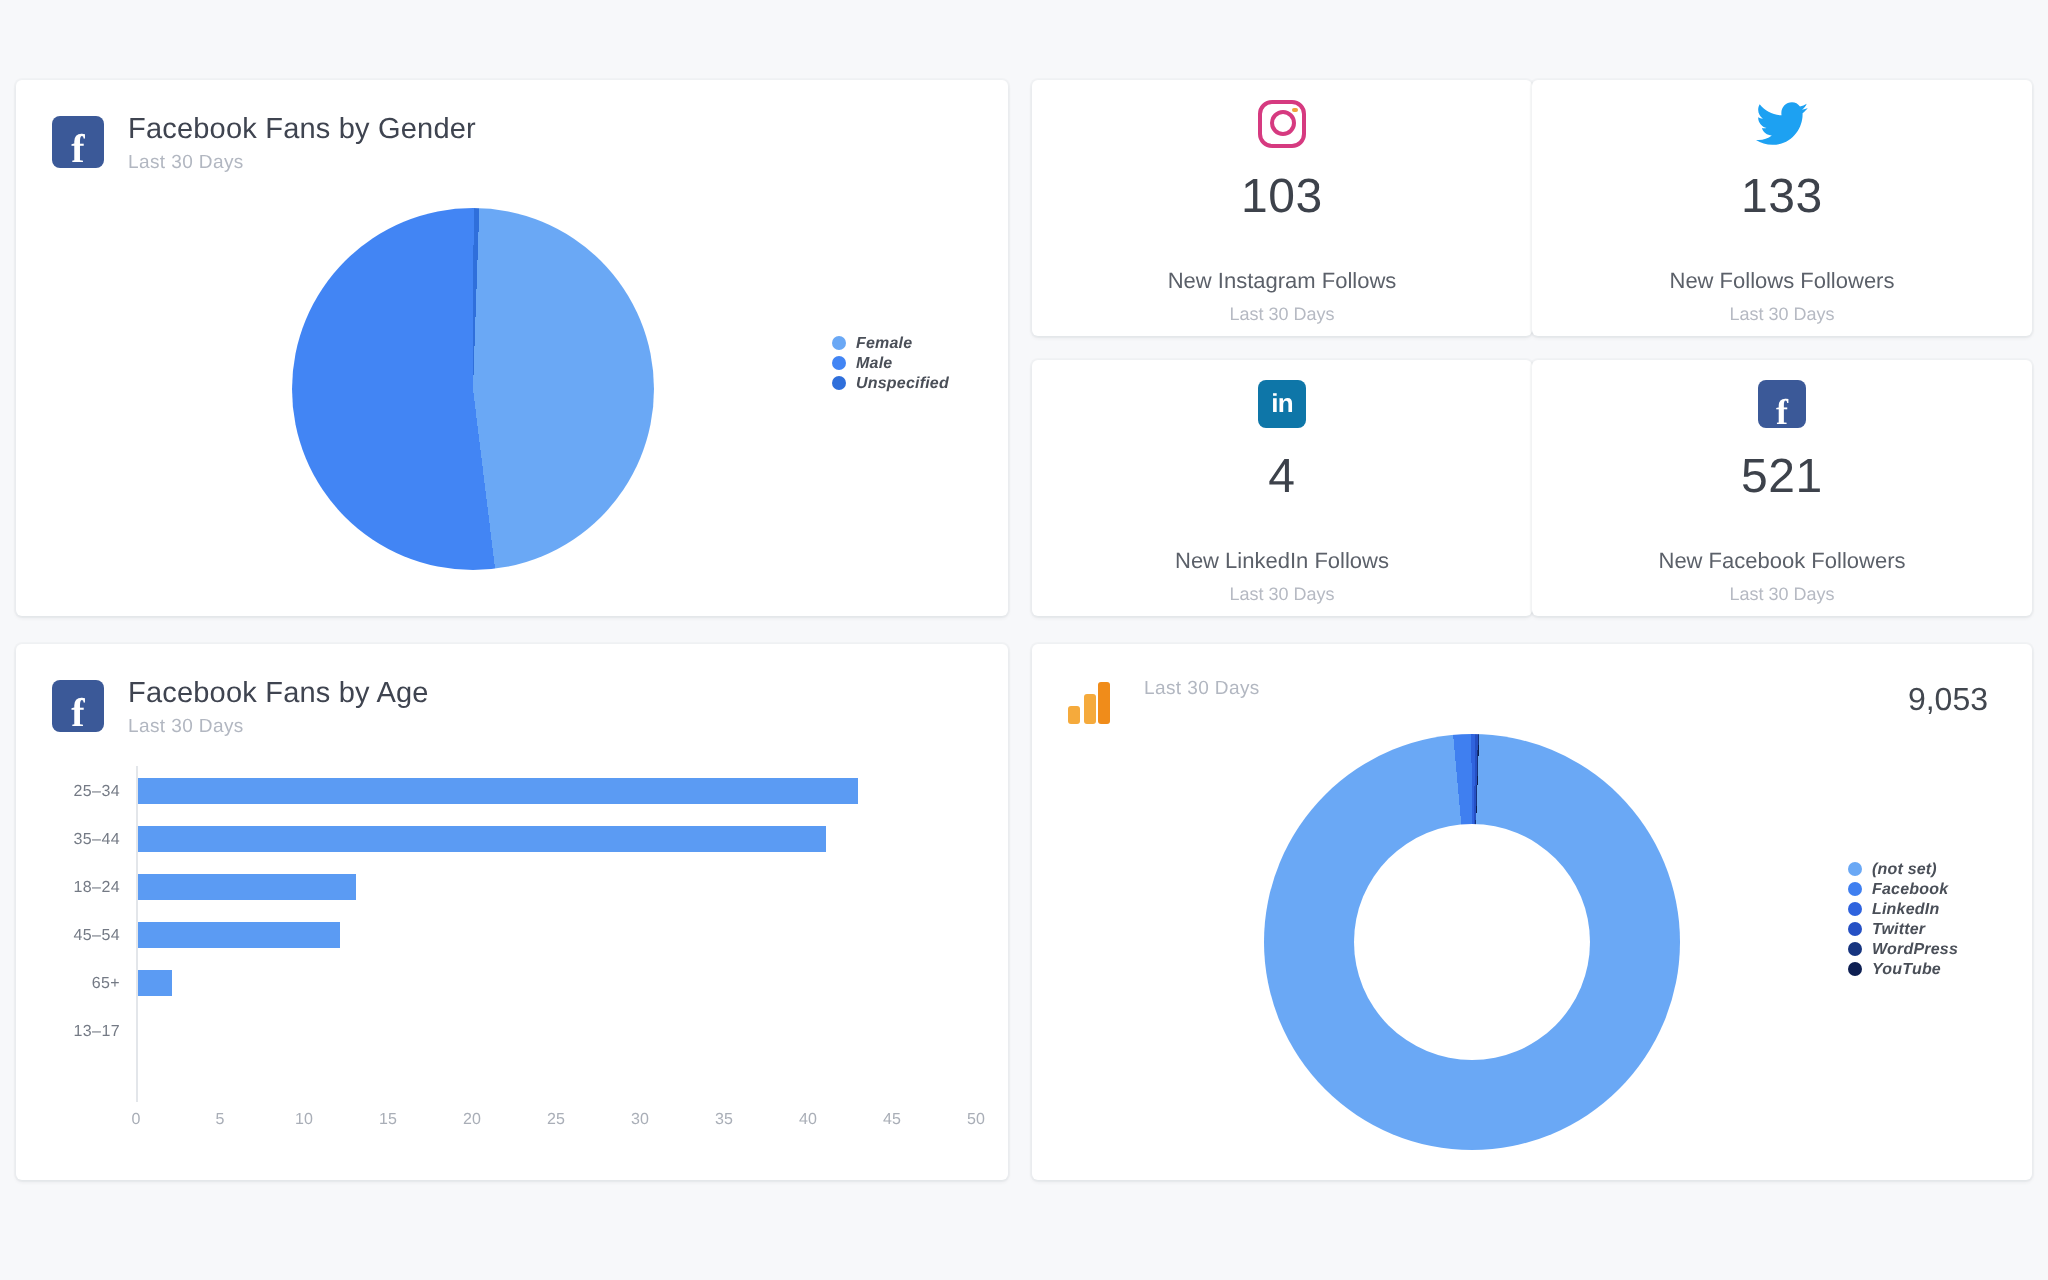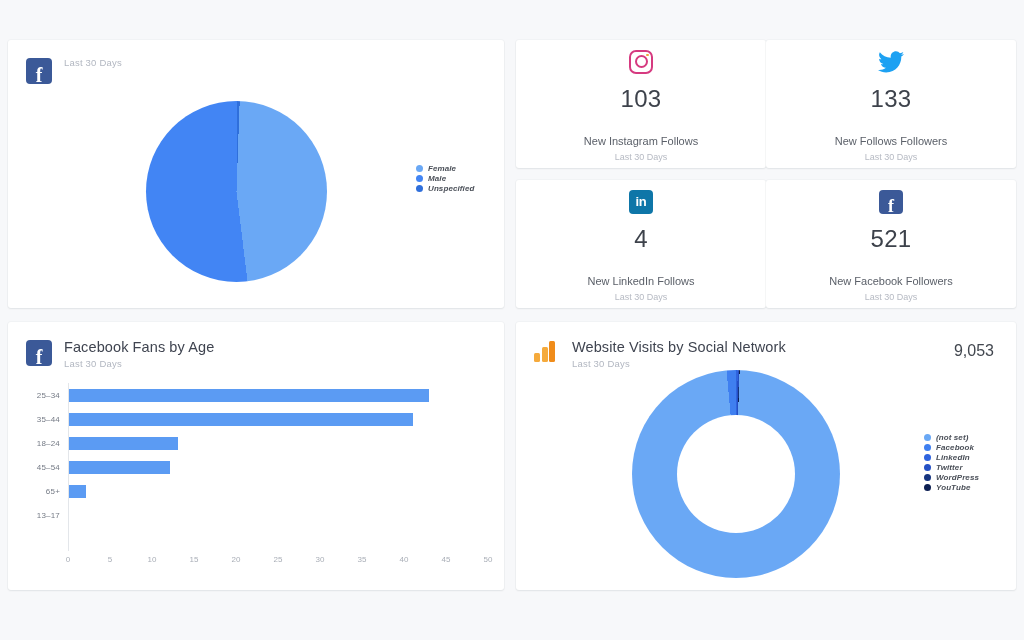--- a/index.html
+++ b/index.html
@@ -190,20 +190,21 @@
   <div class="row">
 
     <div class="card gender-card">
       <div class="card-head">
         <div class="head-icon">
           <div class="fb-icon">
               <span>f</span>
             </div>
         </div>
         <div class="head-text">
+          <div class="head-title">Facebook Fans by Gender</div>
           <div class="head-sub">Last 30 Days</div>
         </div>
       </div>
 
       <div class="pie-area">
         <div class="pie" id="gender-pie" style="background: conic-gradient(from 2deg, rgb(106, 168, 245) 0deg, rgb(106, 168, 245) 171deg, rgb(66, 133, 244) 171deg, rgb(66, 133, 244) 358.2deg, rgb(47, 111, 219) 358.2deg, rgb(47, 111, 219) 360deg);"></div>
         <div class="pie-legend">
           <div class="legend-item">
             <span class="legend-dot" style="background:#6aa8f5"></span>
             <span class="legend-label">Female</span>
@@ -330,21 +331,20 @@
     <div class="card donut-card">
       <div class="card-head">
         <div class="head-icon">
           <div class="ga-icon">
             <div class="ga-bar" style="left:0;width:6px;height:9px;background:#f5aa3c;"></div>
             <div class="ga-bar" style="left:7.5px;width:6px;height:15px;background:#f5aa3c;"></div>
             <div class="ga-bar" style="left:15px;width:6px;height:21px;background:#f08c1a;"></div>
           </div>
         </div>
         <div class="head-text">
-          <div class="head-title">Website Visits by Social Network</div>
           <div class="head-sub">Last 30 Days</div>
         </div>
         <div class="head-value">9,053</div>
       </div>
 
       <div class="donut-area">
         <div class="donut" id="visits-donut" style="background: conic-gradient(from 2deg, rgb(106, 168, 245) 0deg, rgb(106, 168, 245) 352.8deg, rgb(63, 127, 240) 352.8deg, rgb(63, 127, 240) 357.84deg, rgb(47, 99, 222) 357.84deg, rgb(47, 99, 222) 358.92deg, rgb(37, 80, 196) 358.92deg, rgb(37, 80, 196) 359.64deg, rgb(22, 52, 127) 359.64deg, rgb(22, 52, 127) 359.892deg, rgb(13, 31, 82) 359.892deg, rgb(13, 31, 82) 360deg);">
           <div class="donut-hole"></div>
         </div>
         <div class="donut-legend" id="donut-legend">

